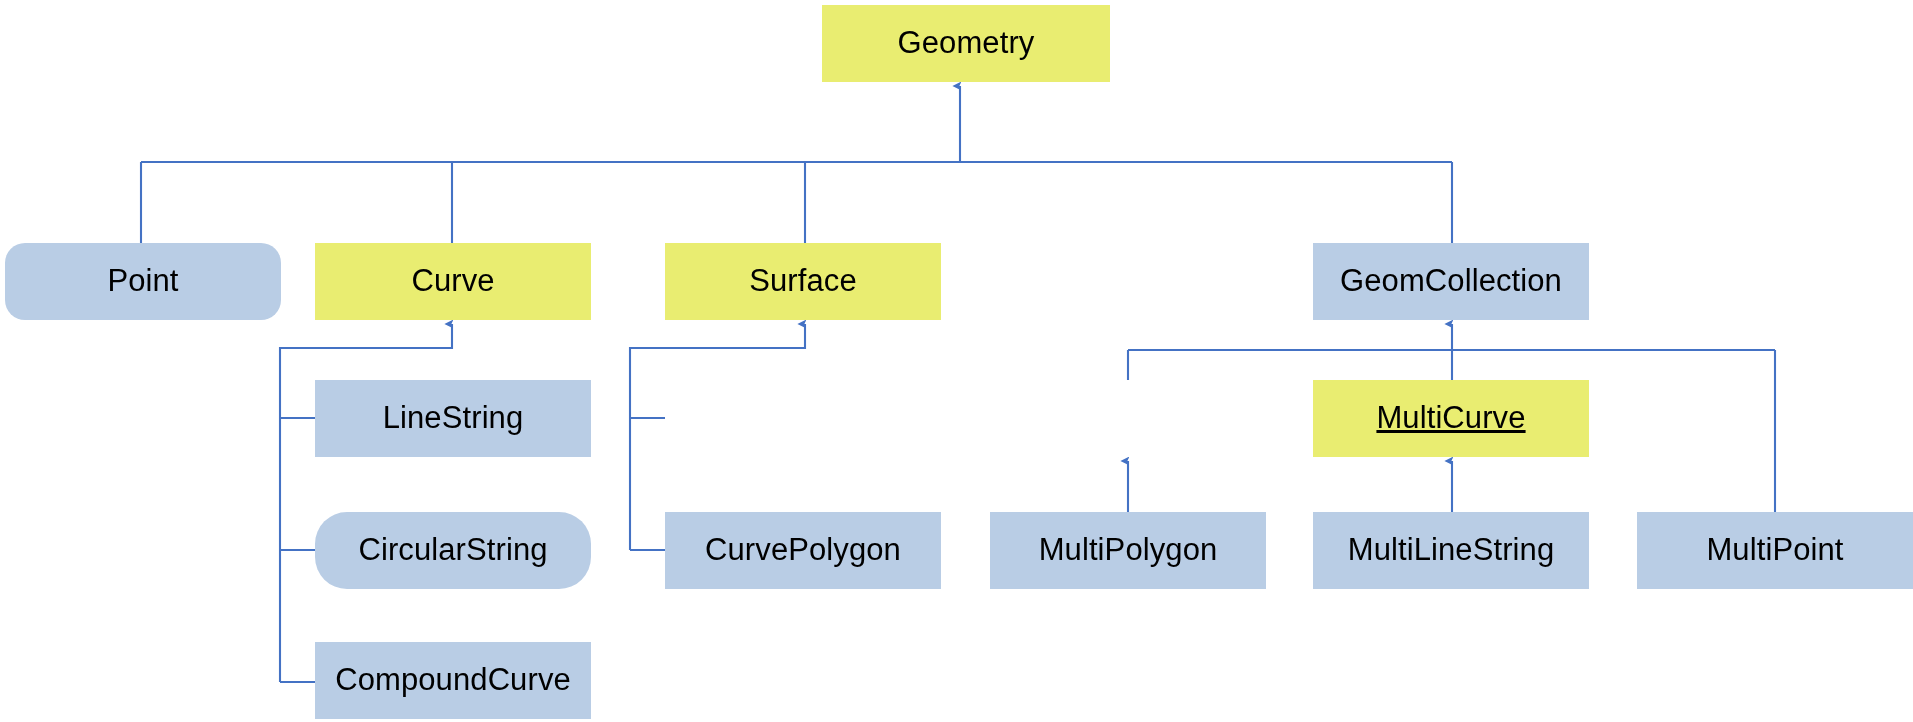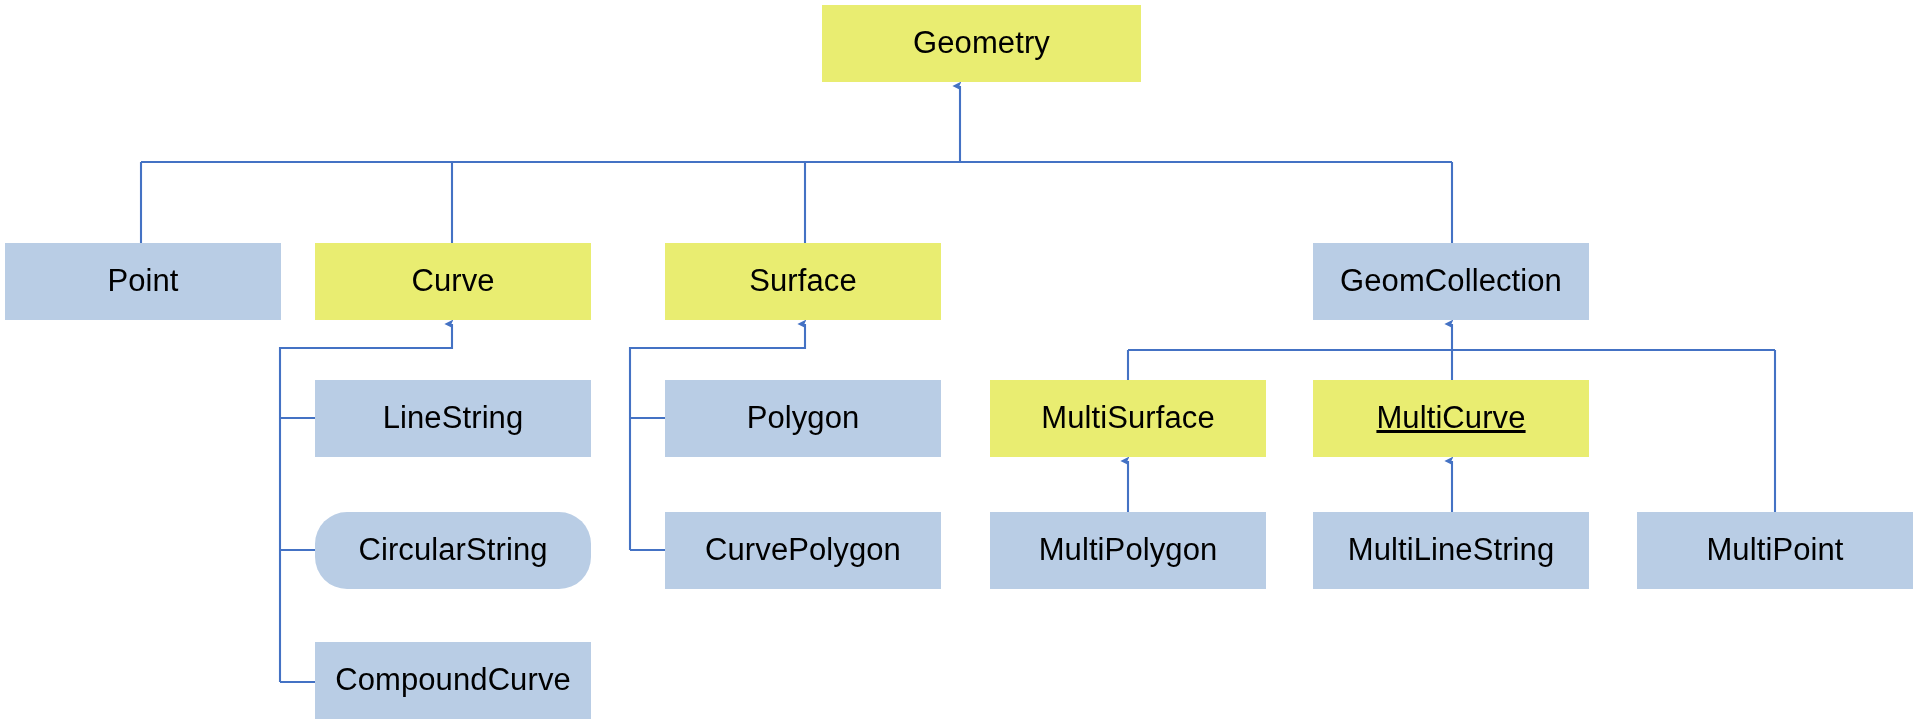--- a/index.html
+++ b/index.html
@@ -82,51 +82,45 @@
       <path d="M1128 350 L1775 350"></path>
       <path d="M1128 350 L1128 380"></path>
       <path d="M1452 350 L1452 380"></path>
       <path d="M1775 350 L1775 512"></path>
 
       <path d="M1128 512 L1128 461" marker-end="url(#arrowUp)"></path>
       <path d="M1452 512 L1452 461" marker-end="url(#arrowUp)"></path>
     </g>
   </svg>
 
-  <div class="node-box fill-yellow" style="left:822px; top:5px; width:319px; height:77px;">
+  <div class="node-box fill-yellow" style="left:822px; top:5px; width:288px; height:77px;">
     <span class="node-label">Geometry</span>
   </div>
 
-  <div class="node-box fill-blue" style="left:5px; top:243px; width:276px; height:77px;">
+  <div class="node-box fill-blue" style="left:5px; top:243px; width:276px; height:77px;border-radius:20px;">
     <span class="node-label">Point</span>
   </div>
 
   <div class="node-box fill-yellow" style="left:315px; top:243px; width:276px; height:77px;">
     <span class="node-label">Curve</span>
   </div>
 
   <div class="node-box fill-yellow" style="left:665px; top:243px; width:276px; height:77px;">
     <span class="node-label">Surface</span>
   </div>
 
   <div class="node-box fill-blue" style="left:1313px; top:243px; width:276px; height:77px;">
     <span class="node-label">GeomCollection</span>
   </div>
 
   <div class="node-box fill-blue" style="left:315px; top:380px; width:276px; height:77px;">
     <span class="node-label">LineString</span>
   </div>
 
-  <div class="node-box fill-blue" style="left:665px; top:380px; width:276px; height:77px;">
-    <span class="node-label">Polygon</span>
-  </div>
 
-  <div class="node-box fill-yellow" style="left:990px; top:380px; width:276px; height:77px;">
-    <span class="node-label">MultiSurface</span>
-  </div>
 
   <div class="node-box fill-yellow" style="left:1313px; top:380px; width:276px; height:77px;text-decoration:underline;">
     <span class="node-label">MultiCurve</span>
   </div>
 
   <div class="node-box fill-blue" style="left:315px; top:512px; width:276px; height:77px;border-radius:32px;">
     <span class="node-label">CircularString</span>
   </div>
 
   <div class="node-box fill-blue" style="left:665px; top:512px; width:276px; height:77px;">

